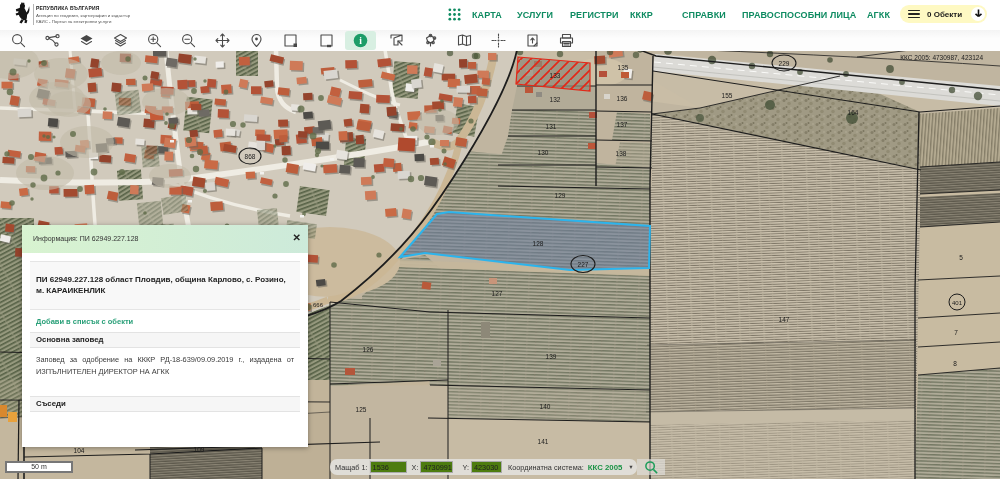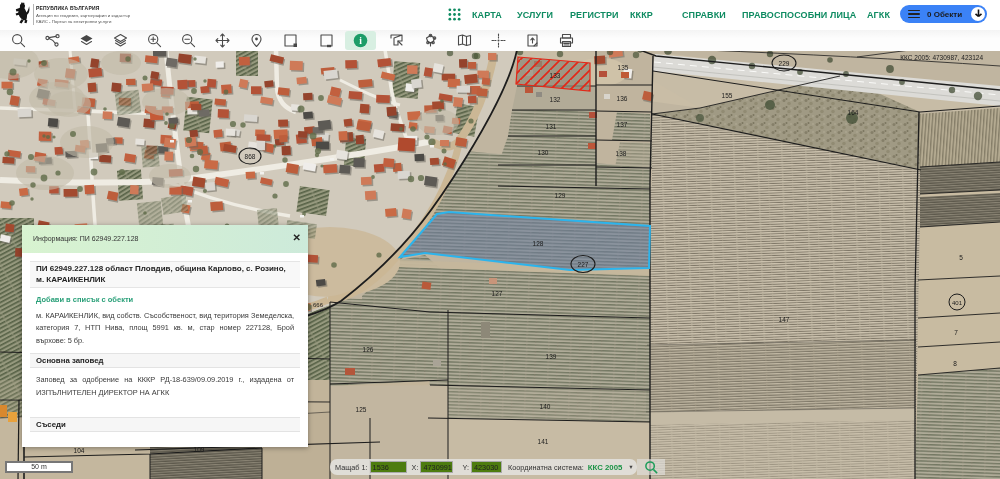--- a/index.html
+++ b/index.html
@@ -6,34 +6,34 @@
 #page { position:relative; width:1000px; height:479px; }
 #hdr { position:absolute; left:0; top:0; width:1000px; height:30px; background:#fff; z-index:30; }
 #logo { position:absolute; left:12px; top:2px; }
 #logosep { position:absolute; left:32.5px; top:4px; width:1px; height:21px; background:#b5b5b5; }
 #ltxt { position:absolute; left:36px; top:5px; }
 #ltxt .l1 { font-size:5px; font-weight:bold; color:#1c1c1c; letter-spacing:0.2px; }
 #ltxt .l2 { font-size:4.4px; color:#555; margin-top:1.5px; }
 #ltxt .l3 { font-size:4.4px; color:#555; margin-top:1.5px; }
 .ni { position:absolute; top:10px; font-size:9px; font-weight:bold; color:#0e8b61; letter-spacing:0.1px; white-space:nowrap; }
 #dots { position:absolute; left:448px; top:8px; }
-#pill { position:absolute; left:900px; top:5px; width:87px; height:18px; background:#3b82f6; border-radius:9px; }
+#pill { position:absolute; left:900px; top:5px; width:87px; height:18px; background:#fef9c3; border-radius:9px; }
 #pill .ham { position:absolute; left:8px; top:4.5px; width:12px; }
 #pill .ham div { height:1.5px; background:#222; margin-bottom:2px; border-radius:1px; }
 #pill .ptxt { position:absolute; left:27px; top:5px; font-size:8px; font-weight:bold; color:#1a1a1a; white-space:nowrap; }
 #pill .circ { position:absolute; right:2px; top:2px; width:14px; height:14px; border-radius:50%; background:#fff; text-align:center; line-height:14px; font-size:9px; color:#111; }
 #tbar { position:absolute; left:0; top:30px; width:1000px; height:21px; background:linear-gradient(#f4f4f4,#fdfdfd 40%); z-index:30; }
 .tbi { position:absolute; top:3px; width:20px; height:15px; text-align:center; }
 .infobg { background:#d8efe2; border-radius:3px; width:31px; height:19px; top:1px; padding-top:2px; left:343px; }
 #map { position:absolute; left:0; top:50px; width:1000px; height:429px; filter:blur(0.4px); }
 #panel { position:absolute; left:22px; top:225px; width:286px; height:222px; background:#fff; box-shadow:0 1px 5px rgba(0,0,0,0.35); z-index:20; overflow:hidden; }
 #phead { height:28px; background:linear-gradient(90deg,#d8f3d0,#cdeada); position:relative; }
 #phead .pt { position:absolute; left:11px; top:9.5px; font-size:7px; color:#333; }
 #phead .px { position:absolute; right:7px; top:7px; font-size:10px; color:#222; font-weight:bold; }
-#ptitle { margin:8px 8px 0 8px; background:#f8f8f8; border-top:1px solid #e5e5e5; border-bottom:1px solid #e5e5e5; padding:2px 6px; font-weight:bold; font-size:8px; color:#222; line-height:10.5px; }
+#ptitle { margin:8px 8px 0 8px; background:#f8f8f8; border-top:1px solid #e5e5e5; border-bottom:1px solid #e5e5e5; padding:13px 6px; font-weight:bold; font-size:8px; color:#222; line-height:10.5px; }
 .plink { margin:7px 14px 0 14px; color:#2aa079; font-size:7.5px;font-weight:bold; }
 .ppar { margin:6px 14px 0 14px; color:#3a3a3a; text-align:justify; font-size:7.4px; letter-spacing:-0.04px; line-height:12.3px; }
 .sect { margin:0 8px; background:#f6f6f6; border-top:1px solid #e3e3e3; border-bottom:1px solid #e3e3e3; padding:2px 6px; font-weight:bold; font-size:7.8px; color:#222; line-height:9.5px; }
 #bbar { position:absolute; left:330px; top:459px; width:307px; height:16px; background:rgba(226,225,221,0.9); z-index:25; display:flex; align-items:center; font-size:7.3px; color:#333;border-radius:7px; }
 #bbar .lab { margin-left:5px; white-space:nowrap; }
 #bbar input { height:12px; font-size:7.3px; border:1px solid #a9a9a9; background:#4d7c0f; margin-left:2px; padding-left:2px; font-family:"Liberation Sans",sans-serif; color:#222; }
 #bbar .kks { color:#1a9245; font-weight:bold; font-size:7.8px; margin-left:4px; }
 #bbar .dd { margin-left:6px; font-size:5.5px; color:#444; }
 #srch { position:absolute; left:637px; top:459px; width:28px; height:16px; background:rgba(226,225,221,0.65); z-index:25; }
 #scalebox { position:absolute; left:5px; top:461px; width:68px; height:12px; background:#fff; border:2px solid #777; z-index:25; text-align:center; font-size:7px; color:#333; line-height:8px; }
@@ -1502,21 +1502,20 @@
         </svg></div>
     </div>
 
   <div id="panel">
     <div id="phead">
       <div class="pt">Информация: ПИ 62949.227.128</div>
       <div class="px">✕</div>
     </div>
     <div id="ptitle">ПИ 62949.227.128 област Пловдив, община Карлово, с. Розино, м.&nbsp;КАРАИКЕНЛИК</div>
     <div class="plink">Добави в списък с обекти</div>
-    <div class="ppar">м. КАРАИКЕНЛИК, вид собств. Съсобственост, вид територия Земеделска, категория 7, НТП Нива, площ 5991 кв. м, стар номер 227128, Брой върхове: 5 бр.</div>
     <div class="sect" style="margin-top:6px">Основна заповед</div>
     <div class="ppar">Заповед за одобрение на КККР РД-18-639/09.09.2019 г., издадена от ИЗПЪЛНИТЕЛЕН ДИРЕКТОР НА АГКК</div>
     <div class="sect" style="margin-top:18px">Съседи</div>
   </div>
 
   <div id="scalebox">50 m</div>
 
   <div id="bbar">
     <span class="lab">Мащаб 1:</span>
       <input value="1536" style="width: 37px;">

